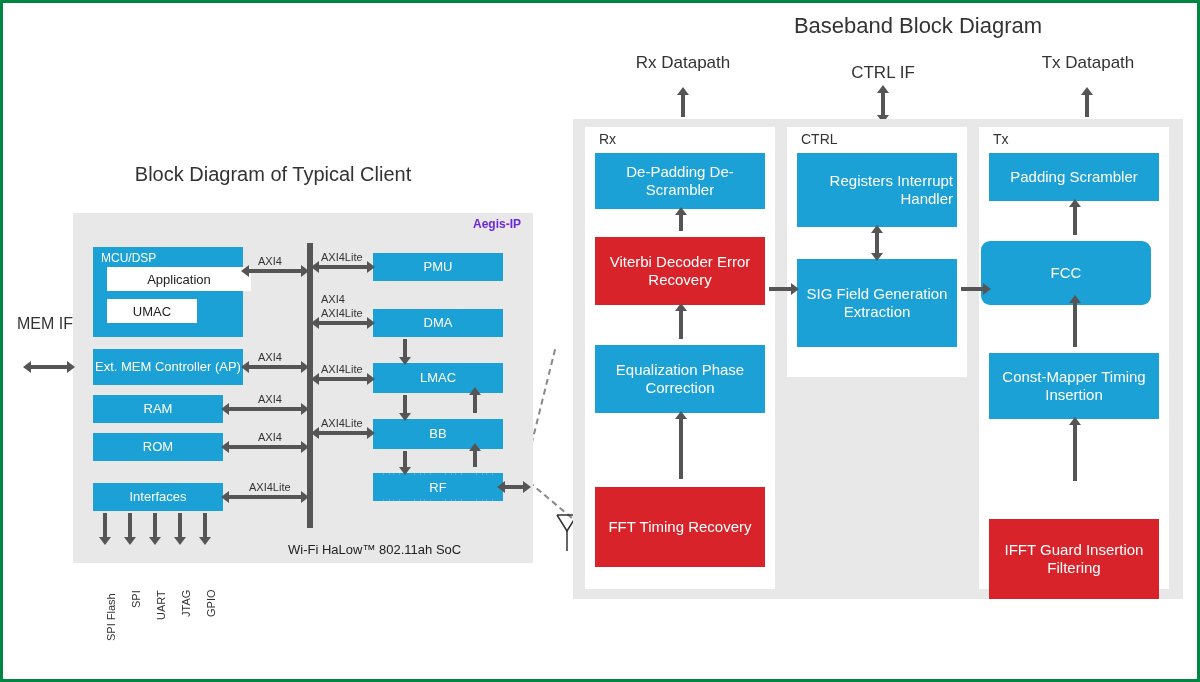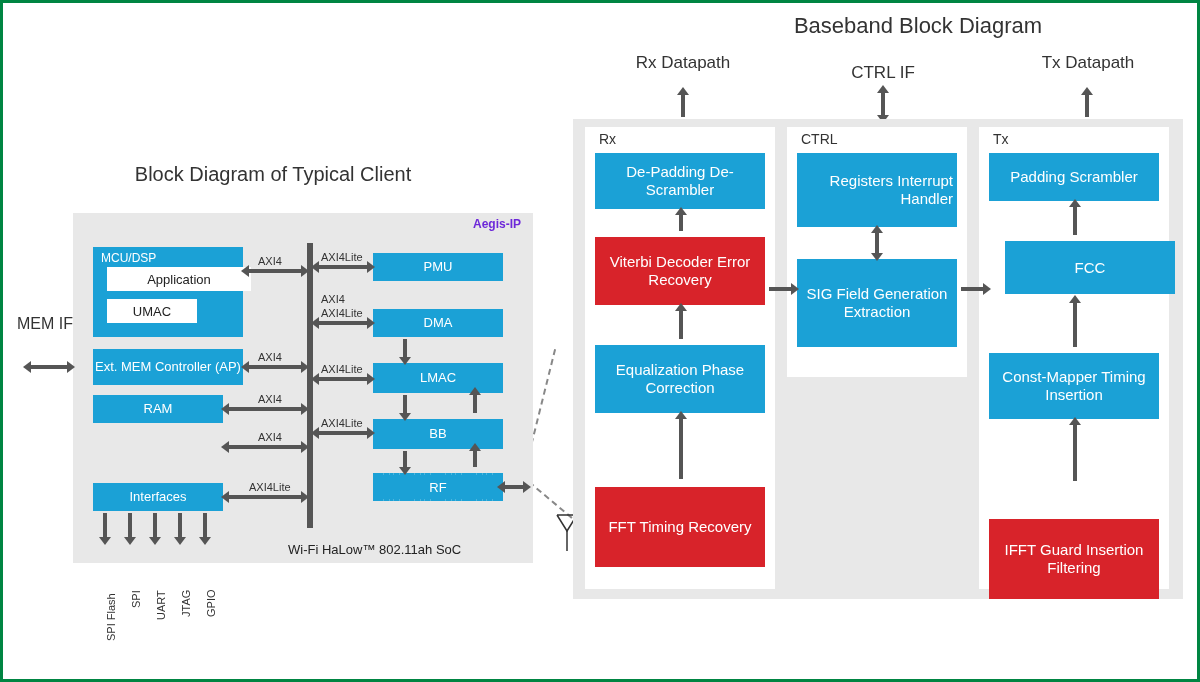--- a/index.html
+++ b/index.html
@@ -192,20 +192,21 @@
   <div class="soc-label">Wi-Fi HaLow™ 802.11ah SoC</div>
 
   <div class="mcu">
     <div class="mcu-label">MCU/DSP</div>
   </div>
   <div class="white-box" style="top:54px; left:34px; width:144px; height:24px;">Application</div>
   <div class="white-box" style="top:86px; left:34px; width:90px; height:24px;">UMAC</div>
 
   <div class="blue-box" style="top:136px; left:20px; width:150px; height:36px;">Ext. MEM Controller (AP)</div>
   <div class="blue-box" style="top:182px; left:20px; width:130px; height:28px;">RAM</div>
+  <div class="blue-box" style="top:220px; left:20px; width:130px; height:28px;">ROM</div>
   <div class="blue-box" style="top:270px; left:20px; width:130px; height:28px;">Interfaces</div>
 
   <div class="axi-bus"></div>
 
   <div class="blue-box" style="top:40px; left:300px; width:130px; height:28px;">PMU</div>
   <div class="blue-box" style="top:96px; left:300px; width:130px; height:28px;">DMA</div>
   <div class="blue-box" style="top:150px; left:300px; width:130px; height:30px;">LMAC</div>
   <div class="blue-box" style="top:206px; left:300px; width:130px; height:30px;">BB</div>
   <div class="rf-box" style="top:260px; left:300px; width:130px; height:28px;">RF</div>
 
@@ -287,21 +288,21 @@
 
   <div class="bb-block blue" style="top:34px;  left:22px; width:170px; height:56px;">De-Padding De-Scrambler</div>
   <div class="bb-block red" style="top:118px; left:22px; width:170px; height:68px;">Viterbi Decoder Error Recovery</div>
   <div class="bb-block blue" style="top:226px; left:22px; width:170px; height:68px;">Equalization Phase Correction</div>
   <div class="bb-block red" style="top:368px; left:22px; width:170px; height:80px;">FFT Timing Recovery</div>
 
   <div class="bb-block blue" style="top:34px;  left:224px; width:160px; height:74px;text-align:right;">Registers Interrupt Handler</div>
   <div class="bb-block blue" style="top:140px; left:224px; width:160px; height:88px;">SIG Field Generation Extraction</div>
 
   <div class="bb-block blue" style="top:34px;  left:416px; width:170px; height:48px;">Padding Scrambler</div>
-  <div class="bb-block blue" style="top:122px; left:432px; width:170px; height:53px;">FCC</div>
+  <div class="bb-block blue" style="top:122px; left:408px; width:170px; height:64px;border-radius:9px;">FCC</div>
   <div class="bb-block blue" style="top:234px; left:416px; width:170px; height:66px;">Const-Mapper Timing Insertion</div>
   <div class="bb-block red" style="top:368px; left:416px; width:170px; height:80px;margin-top:32px;">IFFT Guard Insertion Filtering</div>
 
   <div class="arrow v up" style="top:96px;  left:106px; height:16px;"></div>
   <div class="arrow v up" style="top:192px; left:106px; height:28px;"></div>
   <div class="arrow v up" style="top:300px; left:106px; height:60px;"></div>
 
   <div class="arrow v double" style="top:114px; left:302px; height:20px;"></div>
 
   <div class="arrow v up" style="top:88px;  left:500px; height:28px;"></div>

